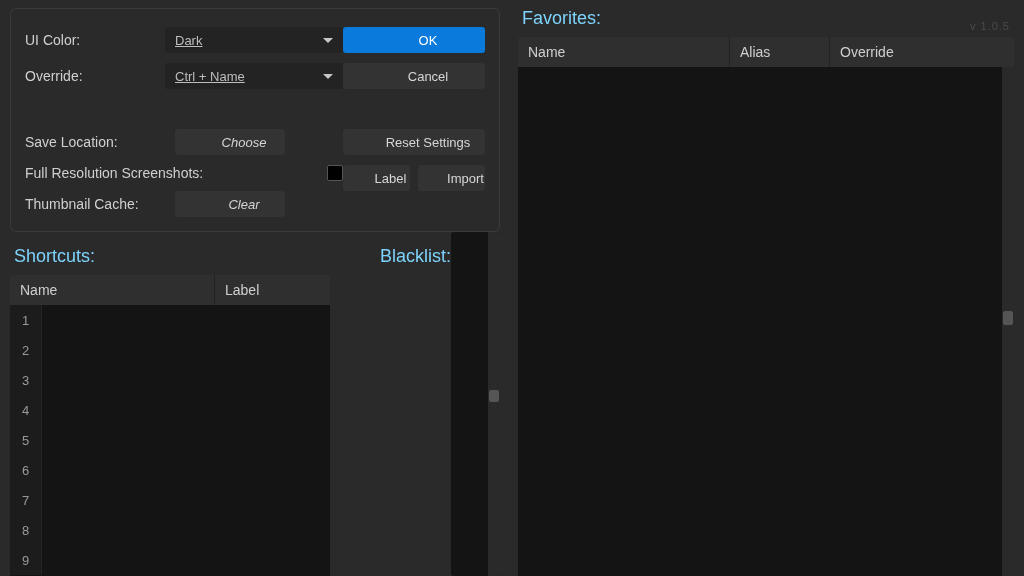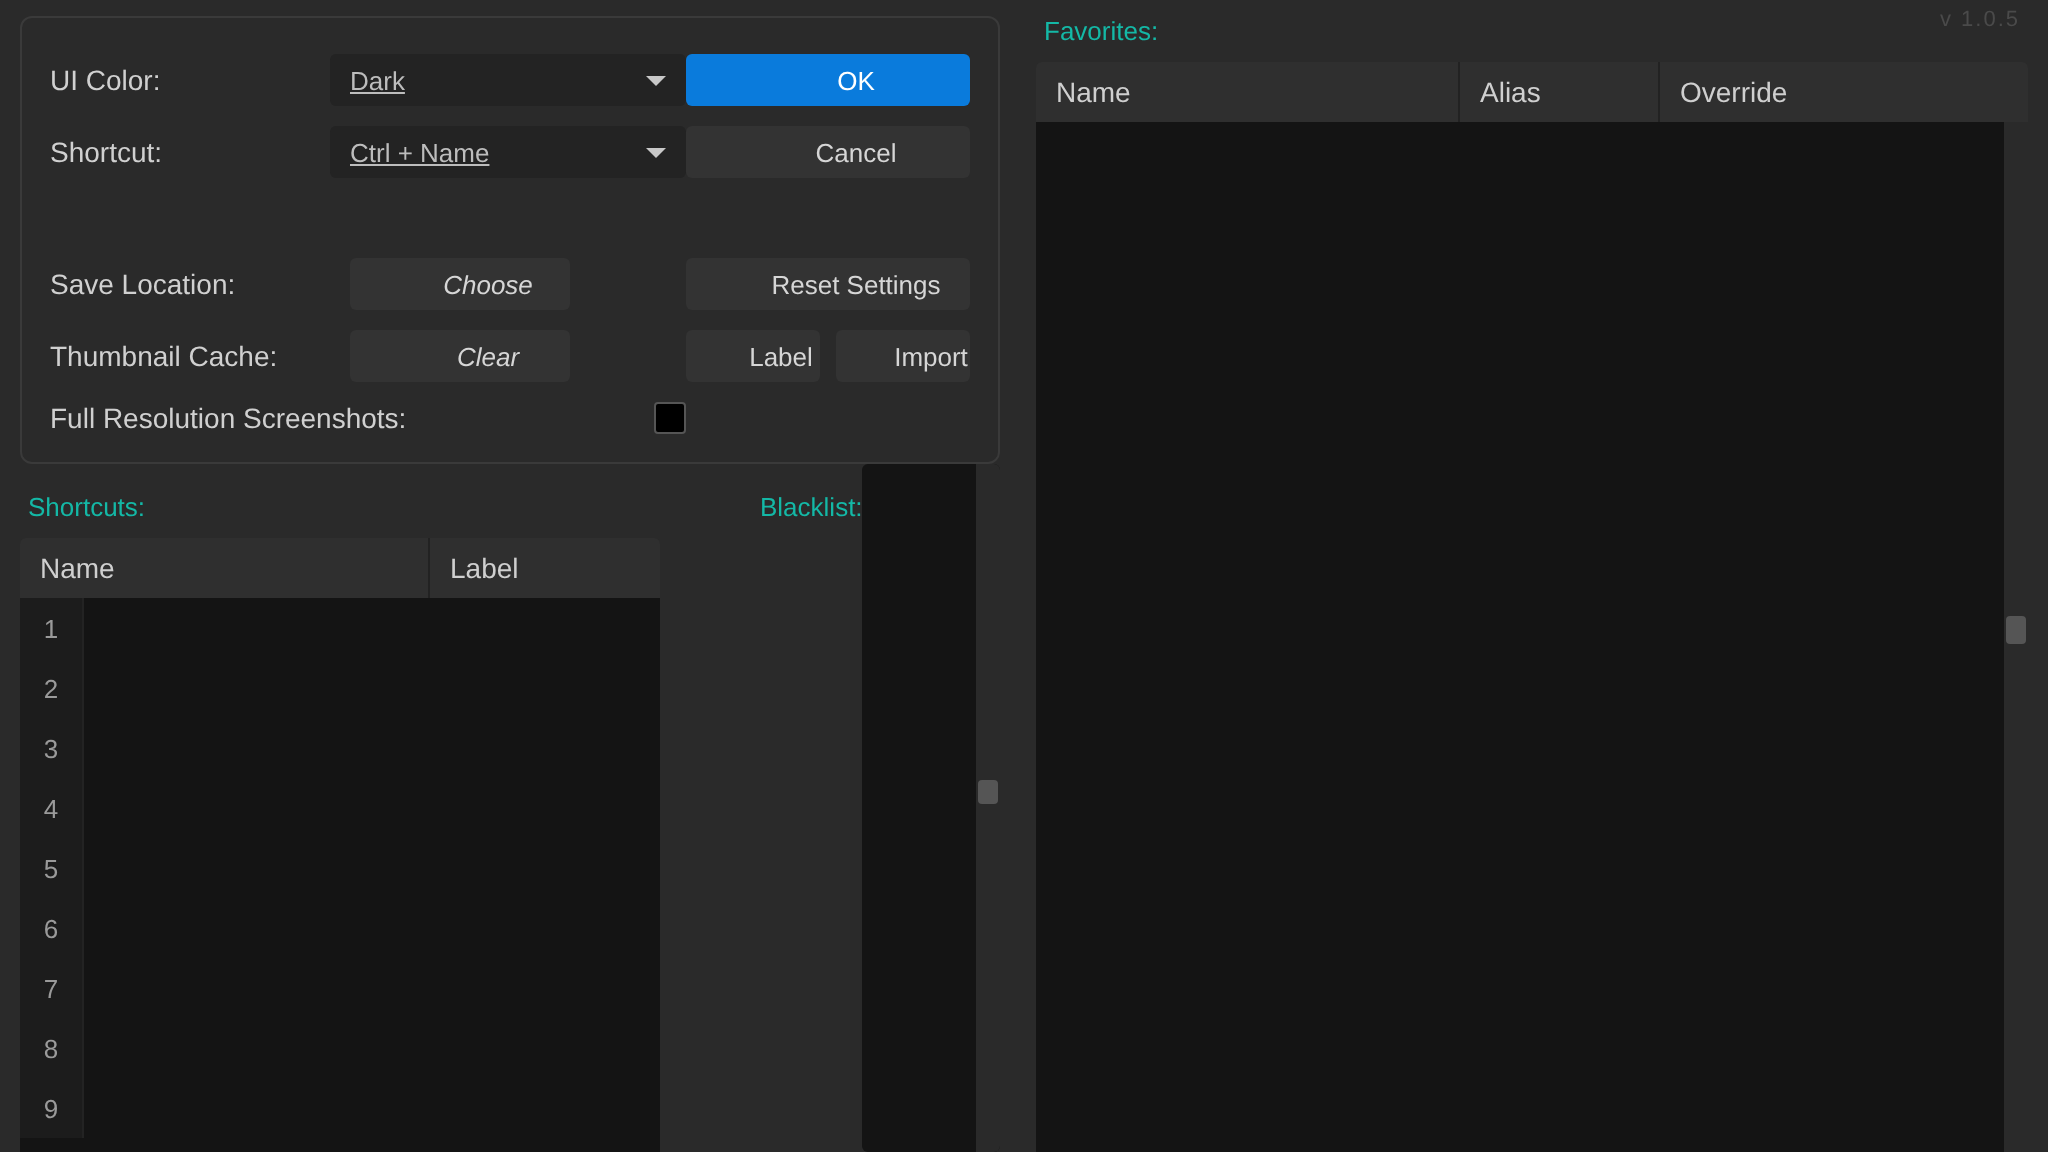--- a/index.html
+++ b/index.html
@@ -24,21 +24,21 @@
   .btn.primary { background:#0a7bdc; color:#fff; }
 
   .two-btn { display:flex; gap:8px; }
   .two-btn .btn { flex:1; }
 
   .checkbox { width:16px; height:16px; background:#000; border:1px solid #555; border-radius:2px; cursor:pointer; }
 
   .spacer20 { height:20px; }
 
   
-  .section-title { font-size:13px; color:#14b8a6; padding:14px 0 8px 4px; }
+  .section-title { font-size:18px; color:#7dd3fc; padding:14px 0 8px 4px; }
 
   
   .left-lower { display:flex; gap:14px; flex:1; min-height:0; }
   .shortcuts-panel { width:320px; display:flex; flex-direction:column; }
   .blacklist-panel { flex:1; display:flex; flex-direction:row;margin-left:32px; }
 
   .table-head { display:flex; background:#2f2f2f; height:30px; align-items:center; border-radius:3px 3px 0 0; }
   .table-head .col { padding:0 10px; color:#cfcfcf; font-size:14px; border-right:1px solid #222; height:100%; display:flex; align-items:center; }
   .table-head .col:last-child { border-right:none; }
 
@@ -52,63 +52,63 @@
   
   .vscroll { position:absolute; top:0; right:0; width:12px; height:100%; background:#2a2a2a; }
   .vscroll .thumb { position:absolute; left:1px; right:1px; background:#555; border-radius:2px; }
 
   
   .fav-head { display:flex; background:#2f2f2f; height:30px; align-items:center; border-radius:3px 3px 0 0; }
   .fav-head .col { padding:0 10px; color:#cfcfcf; font-size:14px; border-right:1px solid #222; height:100%; display:flex; align-items:center; }
   .fav-head .col:last-child { border-right:none; }
   .fav-body { flex:1; background:#141414; position:relative; }
 
-  .version { position:absolute; top:4px; right:14px; color:#4a4a4a; font-size:11px; letter-spacing:1px; }
+  .version { position:absolute; top:20px; right:14px; color:#4a4a4a; font-size:11px; letter-spacing:1px; }
 </style>
 </head>
 <body>
 
 <div class="root">
   <div class="left-col">
 
     <div class="settings-box">
       <div class="settings-left">
         <div class="row">
           <span class="lbl">UI Color:</span>
           <div class="dropdown">
             <span>Dark</span>
             <span class="caret"></span>
           </div>
         </div>
         <div class="row">
-          <span class="lbl">Shortcut:</span>
+          <span class="lbl">Override:</span>
           <div class="dropdown">
             <span>Ctrl + Name</span>
             <span class="caret"></span>
           </div>
         </div>
 
         <div class="spacer20"></div>
 
         <div class="row">
           <span class="lbl" style="width:140px">Save Location:</span>
           <button class="btn choose">
               <span>Choose</span>
             </button>
         </div>
         <div class="row">
+          <span class="lbl" style="width:210px">Full Resolution Screenshots:</span>
+          <span style="flex:1"></span>
+          <div class="checkbox"></div>
+        </div>
+        <div class="row">
           <span class="lbl" style="width:140px">Thumbnail Cache:</span>
           <button class="btn choose">
               <span>Clear</span>
             </button>
-        </div>
-        <div class="row">
-          <span class="lbl" style="width:210px">Full Resolution Screenshots:</span>
-          <span style="flex:1"></span>
-          <div class="checkbox"></div>
         </div>
       </div>
 
       <div class="settings-right">
         <button class="btn wide primary">
             <span>OK</span>
           </button>
         <button class="btn wide">
             <span>Cancel</span>
           </button>

